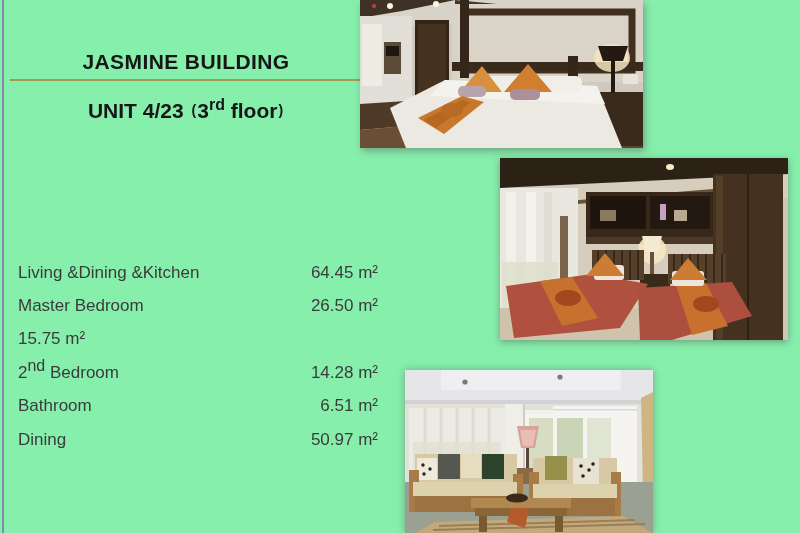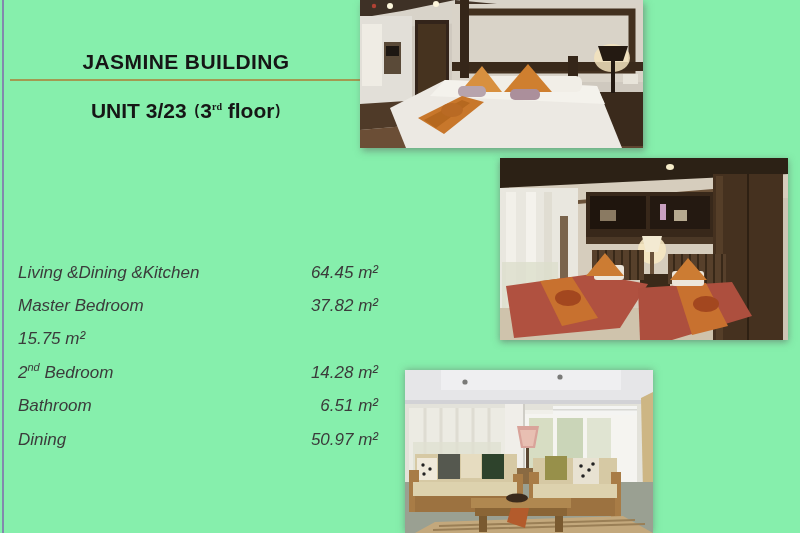--- a/index.html
+++ b/index.html
@@ -47,37 +47,36 @@
     line-height: 26px;
     white-space: nowrap;
   }
   .subtitle .paren {
     font-size: 14px;
     position: relative;
     top: -3px;
     padding: 0 1px;
   }
   .subtitle .paren.open { margin-left: 7px; }
-  .subtitle sup { font-size: 10px; line-height: 0; font-family: Liberation Serif, serif; }
+  .subtitle sup { font-size: 16px; line-height: 0; }
   .area-table {
     position: absolute;
     left: 18px; top: 256px;
     width: 360px;
   }
   .row {
     display: flex;
     justify-content: space-between;
     align-items: center;
     height: 33.4px;
     font-size: 17px;
     color: #3b3b3b;
-    font-style: italic;
   }
   .row .label { text-align: left; }
-  .row .label sup { font-size: 11px; line-height: 0; }
+  .row .label sup { font-size: 16px; line-height: 0; }
   .row .value { text-align: left; }
   .photo {
     position: absolute;
     background: #8a8a8a;
     box-shadow: 0 2px 7px rgba(90,90,90,0.55);
   }
   .photo svg { display: block; width: 100%; height: 100%; }
   .photo-1 { left: 360px; top: 0;     width: 283px; height: 148px; box-shadow: 2px 3px 7px rgba(90,90,90,0.5); }
   .photo-2 { left: 500px; top: 158px; width: 288px; height: 182px; }
   .photo-3 { left: 405px; top: 370px; width: 248px; height: 163px; box-shadow: 0 0 7px rgba(90,90,90,0.5); }
@@ -85,31 +84,31 @@
 </head>
 <body>
 
 <div class="slide">
 
   <div class="left-edge" style="background: rgb(130, 137, 173);"></div>
 
   <div class="header">
     <div class="title">JASMINE BUILDING</div>
     <div class="title-underline" style="background: rgb(163, 154, 82);"></div>
-    <div class="subtitle"><span>UNIT 3/23</span><span class="paren open">(</span><span>3</span><sup>rd</sup><span> floor</span><span class="paren">)</span></div>
+    <div class="subtitle"><span>UNIT 4/23</span><span class="paren open">(</span><span>3</span><sup>rd</sup><span> floor</span><span class="paren">)</span></div>
   </div>
 
   <div class="area-table">
       <div class="row">
         <span class="label">Living &amp;Dining &amp;Kitchen</span>
         <span class="value">64.45 m²</span>
       </div>
       <div class="row">
         <span class="label">Master Bedroom</span>
-        <span class="value">37.82 m²</span>
+        <span class="value">26.50 m²</span>
       </div>
       <div class="row">
         <span class="value">15.75 m²</span>
       </div>
       <div class="row">
         <span class="label">2<sup>nd</sup> Bedroom</span>
         <span class="value">14.28 m²</span>
       </div>
       <div class="row">
         <span class="label">Bathroom</span>

